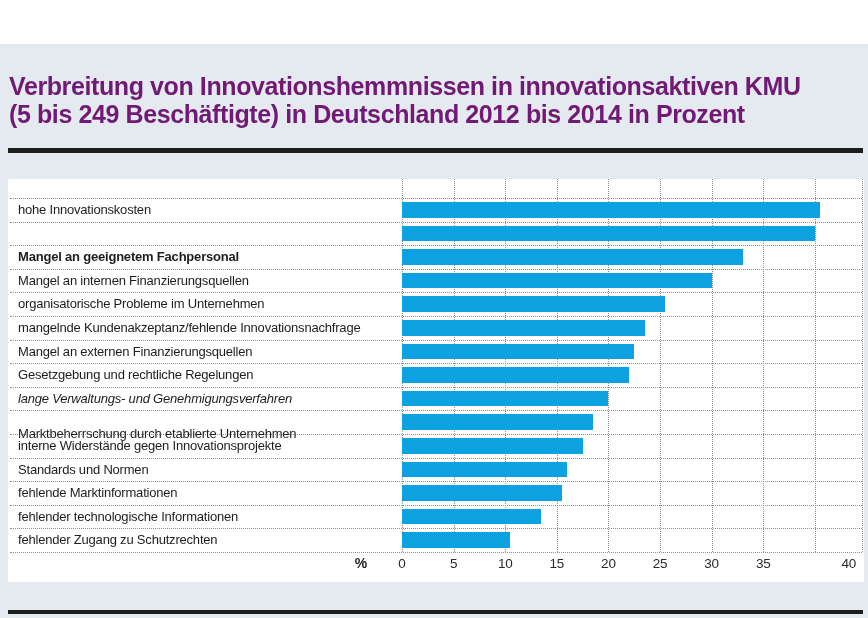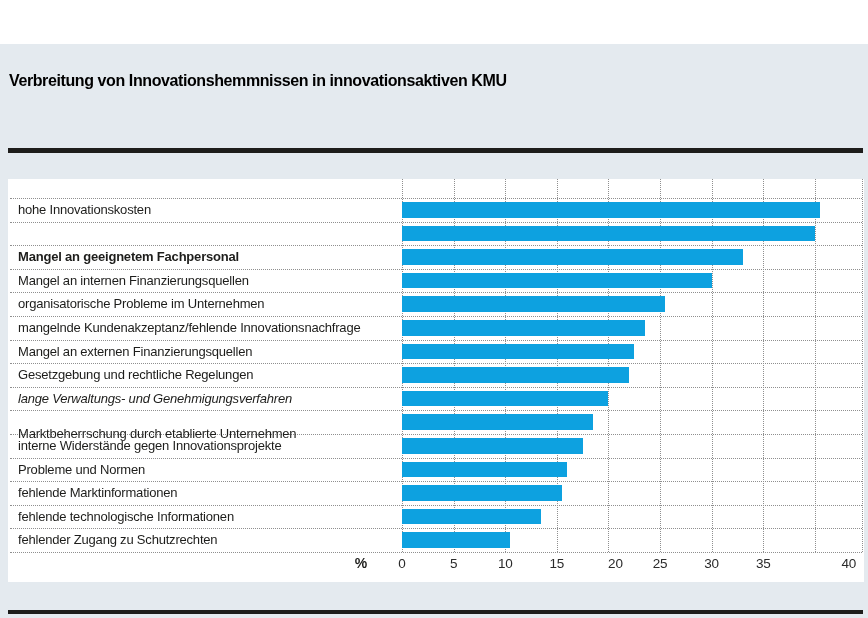--- a/index.html
+++ b/index.html
@@ -12,23 +12,23 @@
   .page { position: relative; width: 868px; height: 618px; background: #ffffff; }
 
   .panel {
     position: absolute; left: 0; top: 44px;
     width: 868px; height: 574px;
     background: #e4eaef;
   }
 
   .title-line {
     position: absolute; left: 9px;
-    font-size: 16px; font-weight: 700;
+    font-size: 25px; font-weight: 700;
     letter-spacing: -0.4px;
-    color: #000000;
+    color: #701a75;
     white-space: nowrap;
   }
   #title1 { top: 28px; }
   #title2 { top: 56px; }
 
   .rule {
     position: absolute; left: 8px;
     width: 855px; height: 5px;
     background: #1d1d1b;
   }
@@ -72,20 +72,21 @@
     font-size: 14px; font-weight: 700; color: #1d1d1b;
   }
 </style>
 </head>
 <body>
 
 <div class="page">
   <div class="panel">
 
     <div class="title-line" id="title1">Verbreitung von Innovationshemmnissen in innovationsaktiven KMU</div>
+    <div class="title-line" id="title2">(5 bis 249 Beschäftigte) in Deutschland 2012 bis 2014 in Prozent</div>
 
     <div class="rule" id="rule-top"></div>
 
     <div class="chart-panel" id="chart">
 
     <div class="vgrid" style="left: 394px; height: 373px;"></div>
         <div class="vgrid" style="left: 445.6px; height: 373px;"></div>
         <div class="vgrid" style="left: 497.2px; height: 373px;"></div>
         <div class="vgrid" style="left: 548.8px; height: 373px;"></div>
         <div class="vgrid" style="left: 600.4px; height: 373px;"></div>
@@ -124,33 +125,33 @@
         <div class="row-label" style="top: 160.6px;">Mangel an externen Finanzierungsquellen</div>
         <div class="bar" title="Mangel an externen Finanzierungsquellen: 22.5 %" style="left: 394px; top: 164.6px; width: 232.2px; background: rgb(13, 161, 224);"></div>
         <div class="row-label" style="top: 184.2px;">Gesetzgebung und rechtliche Regelungen</div>
         <div class="bar" title="Gesetzgebung und rechtliche Regelungen: 22 %" style="left: 394px; top: 188.2px; width: 227.04px; background: rgb(13, 161, 224);"></div>
         <div class="row-label" style="top: 207.8px; font-style: italic;">lange Verwaltungs- und Genehmigungsverfahren</div>
         <div class="bar" title="lange Verwaltungs- und Genehmigungsverfahren: 20 %" style="left: 394px; top: 211.8px; width: 206.4px; background: rgb(13, 161, 224);"></div>
         <div class="row-label" style="top: 231.4px; margin-top: 12px;">Marktbeherrschung durch etablierte Unternehmen</div>
         <div class="bar" title="Marktbeherrschung durch etablierte Unternehmen: 18.5 %" style="left: 394px; top: 235.4px; width: 190.92px; background: rgb(13, 161, 224);"></div>
         <div class="row-label" style="top: 255px;">interne Widerstände gegen Innovationsprojekte</div>
         <div class="bar" title="interne Widerstände gegen Innovationsprojekte: 17.5 %" style="left: 394px; top: 259px; width: 180.6px; background: rgb(13, 161, 224);"></div>
-        <div class="row-label" style="top: 278.6px;">Probleme und Normen</div>
+        <div class="row-label" style="top: 278.6px;">Standards und Normen</div>
         <div class="bar" title="Standards und Normen: 16 %" style="left: 394px; top: 282.6px; width: 165.12px; background: rgb(13, 161, 224);"></div>
         <div class="row-label" style="top: 302.2px;">fehlende Marktinformationen</div>
         <div class="bar" title="fehlende Marktinformationen: 15.5 %" style="left: 394px; top: 306.2px; width: 159.96px; background: rgb(13, 161, 224);"></div>
-        <div class="row-label" style="top: 325.8px;">fehlende technologische Informationen</div>
+        <div class="row-label" style="top: 325.8px;">fehlender technologische Informationen</div>
         <div class="bar" title="fehlende technologische Informationen: 13.5 %" style="left: 394px; top: 329.8px; width: 139.32px; background: rgb(13, 161, 224);"></div>
         <div class="row-label" style="top: 349.4px;">fehlender Zugang zu Schutzrechten</div>
         <div class="bar" title="fehlender Zugang zu Schutzrechten: 10.5 %" style="left: 394px; top: 353.4px; width: 108.36px; background: rgb(13, 161, 224);"></div>
         <div class="x-tick" style="left: 394px;">0</div>
         <div class="x-tick" style="left: 445.6px;">5</div>
         <div class="x-tick" style="left: 497.2px;">10</div>
         <div class="x-tick" style="left: 548.8px;">15</div>
-        <div class="x-tick" style="left: 600.4px; margin-left: 7px;">20</div>
+        <div class="x-tick" style="left: 600.4px;">20</div>
         <div class="x-tick" style="left: 652px;">25</div>
         <div class="x-tick" style="left: 703.6px;">30</div>
         <div class="x-tick" style="left: 755.2px;">35</div>
         <div class="x-tick" style="left: 806.8px; margin-left: 34px;">40</div>
         <div class="unit-label" style="left: 353px;">%</div>
       </div>
 
     <div class="rule" id="rule-bottom"></div>
   </div>
 </div>

